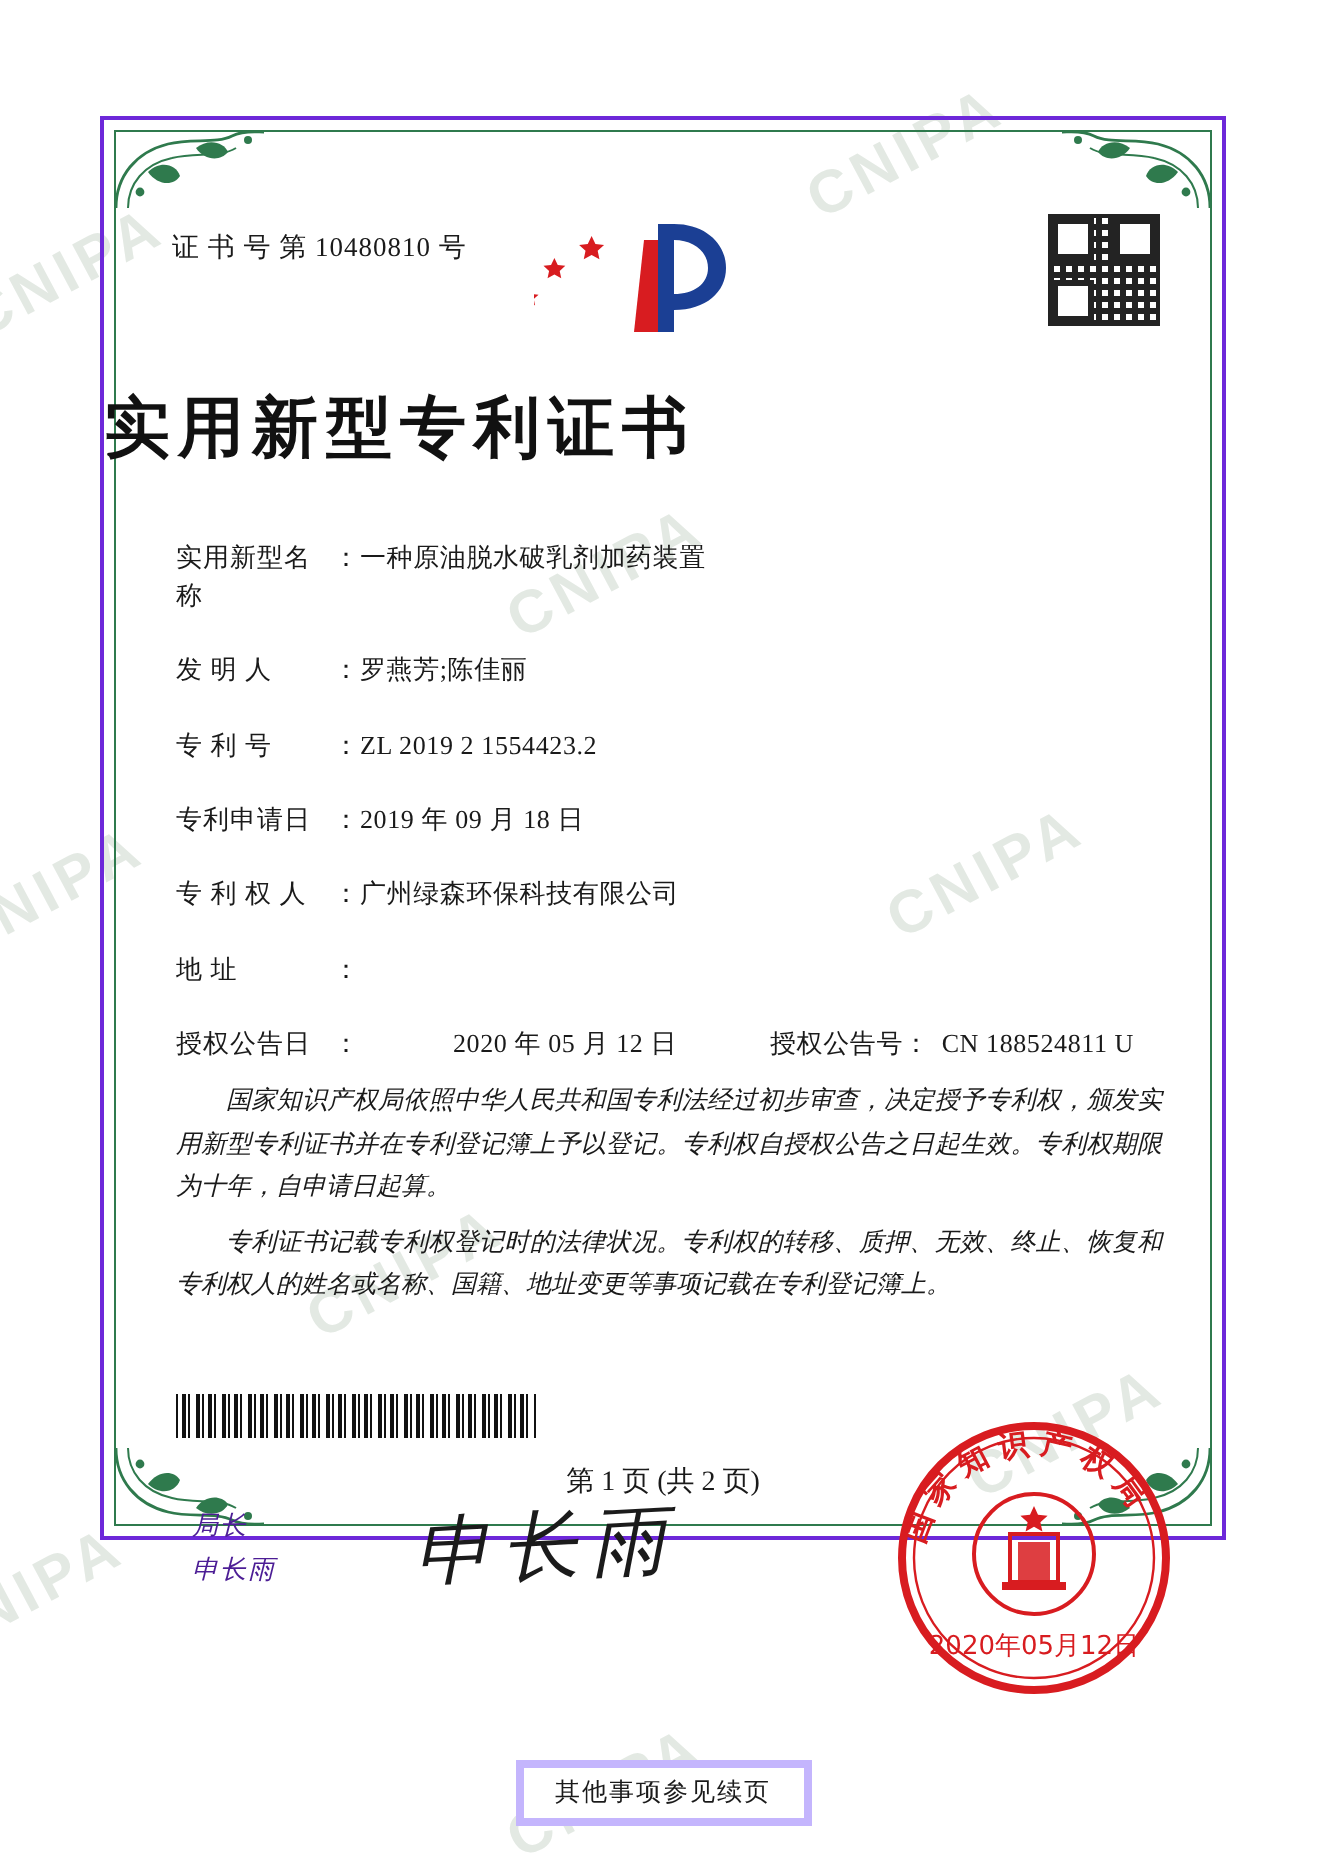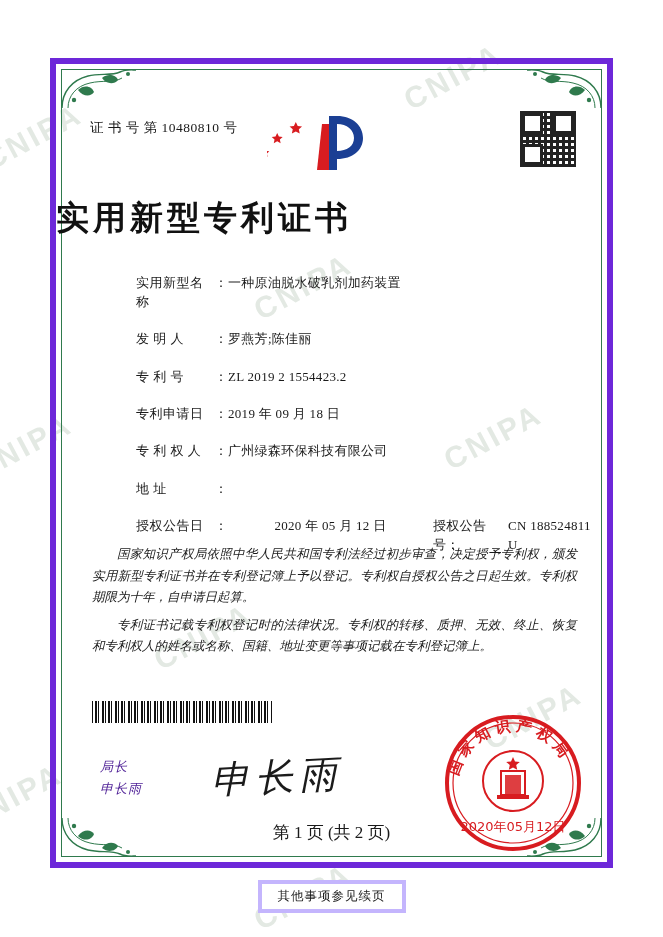--- a/index.html
+++ b/index.html
@@ -41,22 +41,22 @@
   .wm.g { left: 480px;  top: 700px; }
   .wm.h { left: -40px;  top: 780px; }
   .wm.i { left: 250px;  top: 880px; }
 
   
   .certificate {
     position: absolute;
     left: 50px;
     top: 58px;
     width: 563px;
-    height: 810px;
-    border: 6px solid #6d28d9;
+    height: 712px;
+    border: 2px solid #6d28d9;
     box-sizing: border-box;
     z-index: 1;
     background: transparent;
   }
   .certificate::after {
     content: "";
     position: absolute;
     inset: 5px;
     border: 1px solid #2f7a4d;
     pointer-events: none;
@@ -133,21 +133,20 @@
     color: #111;
     font-family: "DejaVu Serif", serif;
   }
 
   
   .fields {
     position: absolute;
     left: 36px;
     right: 16px;
     top: 210px;
-    margin-left: 44px;
   }
   .row {
     display: flex;
     align-items: flex-start;
     margin-bottom: 18.5px;
     font-size: 13px;
     color: #1a1a1a;
     line-height: 1.45;
   }
   .label {
@@ -234,21 +233,21 @@
     height: 148px;
   }
   .seal svg { display: block; }
 
   
   .page-no {
     position: absolute;
     left: 0; right: 0;
     bottom: 18px;
     text-align: center;
-    font-size: 17px;
+    font-size: 14px;
     color: #1a1a1a;
   }
 
   
   .footer-note {
     position: absolute;
     left: 0; right: 0;
     top: 880px;
     text-align: center;
     z-index: 2;

